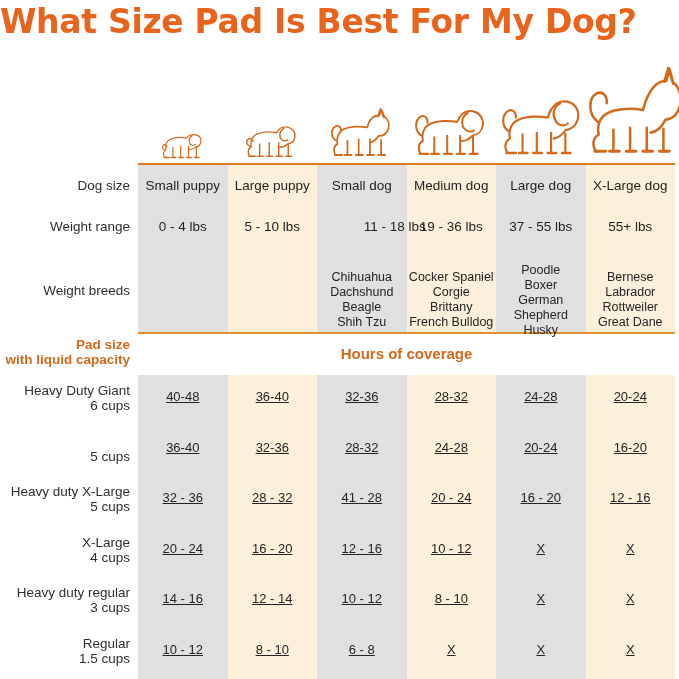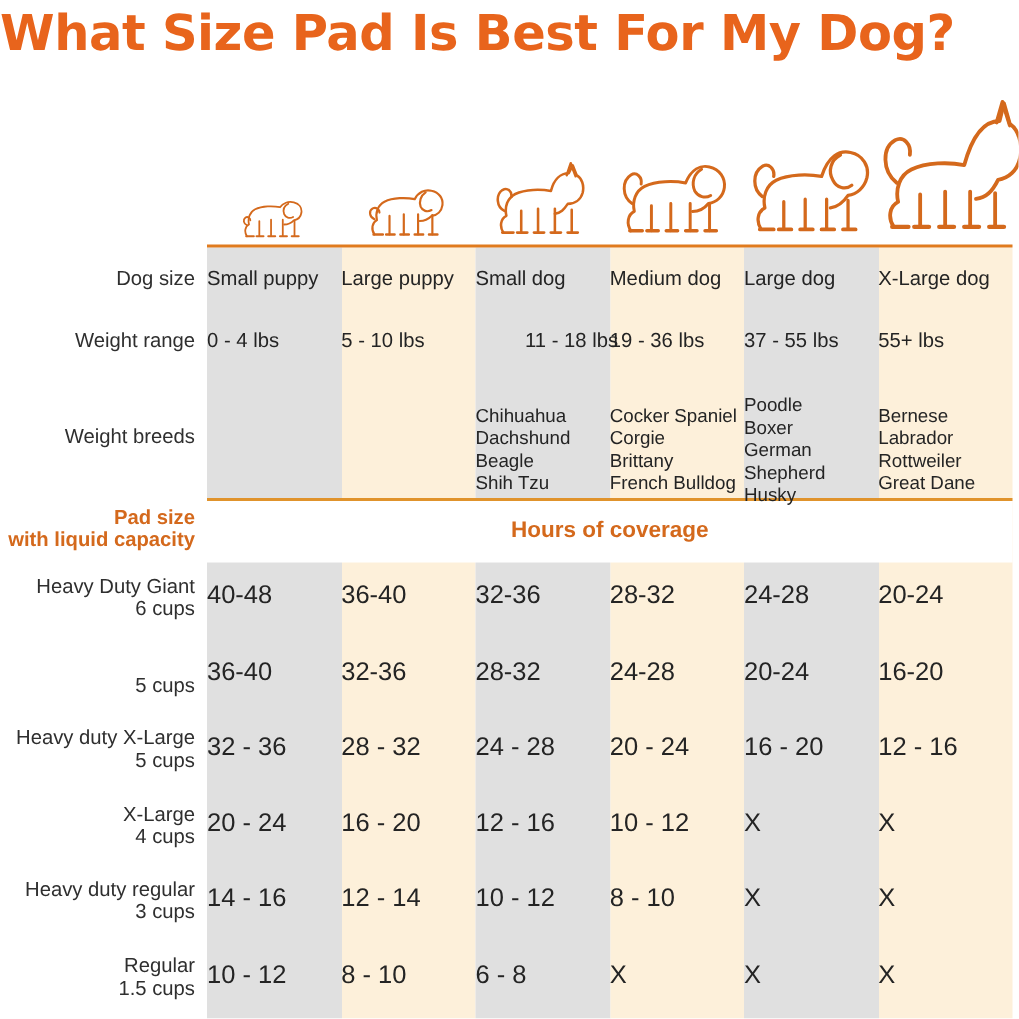--- a/index.html
+++ b/index.html
@@ -52,25 +52,26 @@
     color:#2f2f2f;
     font-size:13.5px;
     line-height:15px;
   }
   .rowlabel.orange{color:#d4691c;font-weight:bold;}
 
   
   .cell{
     position:absolute;
     width:89.5px;
+    text-align:center;
     color:#242424;
     font-size:13.5px;
     line-height:16px;
   }
-  .cell.big{font-size:17px;}
+  .cell.big{font-size:13px;text-decoration:underline;}
   .cell.breeds{font-size:12.5px;line-height:15px;}
 
   .hours{
     position:absolute;left:138px;top:345px;width:537px;
     text-align:center;
     color:#d4691c;
     font-weight:bold;
     font-size:15px;
   }
 </style>
@@ -183,21 +184,21 @@
       <div class="cell big" style="left: 496px; top: 389px;">24-28</div>
       <div class="cell big" style="left: 585.5px; top: 389px;">20-24</div>
       <div class="cell big" style="left: 138px; top: 439.5px;">36-40</div>
       <div class="cell big" style="left: 227.5px; top: 439.5px;">32-36</div>
       <div class="cell big" style="left: 317px; top: 439.5px;">28-32</div>
       <div class="cell big" style="left: 406.5px; top: 439.5px;">24-28</div>
       <div class="cell big" style="left: 496px; top: 439.5px;">20-24</div>
       <div class="cell big" style="left: 585.5px; top: 439.5px;">16-20</div>
       <div class="cell big" style="left: 138px; top: 490px;">32 - 36</div>
       <div class="cell big" style="left: 227.5px; top: 490px;">28 - 32</div>
-      <div class="cell big" style="left: 317px; top: 490px;">24 - 28</div>
+      <div class="cell big" style="left: 317px; top: 490px;">41 - 28</div>
       <div class="cell big" style="left: 406.5px; top: 490px;">20 - 24</div>
       <div class="cell big" style="left: 496px; top: 490px;">16 - 20</div>
       <div class="cell big" style="left: 585.5px; top: 490px;">12 - 16</div>
       <div class="cell big" style="left: 138px; top: 540.5px;">20 - 24</div>
       <div class="cell big" style="left: 227.5px; top: 540.5px;">16 - 20</div>
       <div class="cell big" style="left: 317px; top: 540.5px;">12 - 16</div>
       <div class="cell big" style="left: 406.5px; top: 540.5px;">10 - 12</div>
       <div class="cell big" style="left: 496px; top: 540.5px;">X</div>
       <div class="cell big" style="left: 585.5px; top: 540.5px;">X</div>
       <div class="cell big" style="left: 138px; top: 591px;">14 - 16</div>

